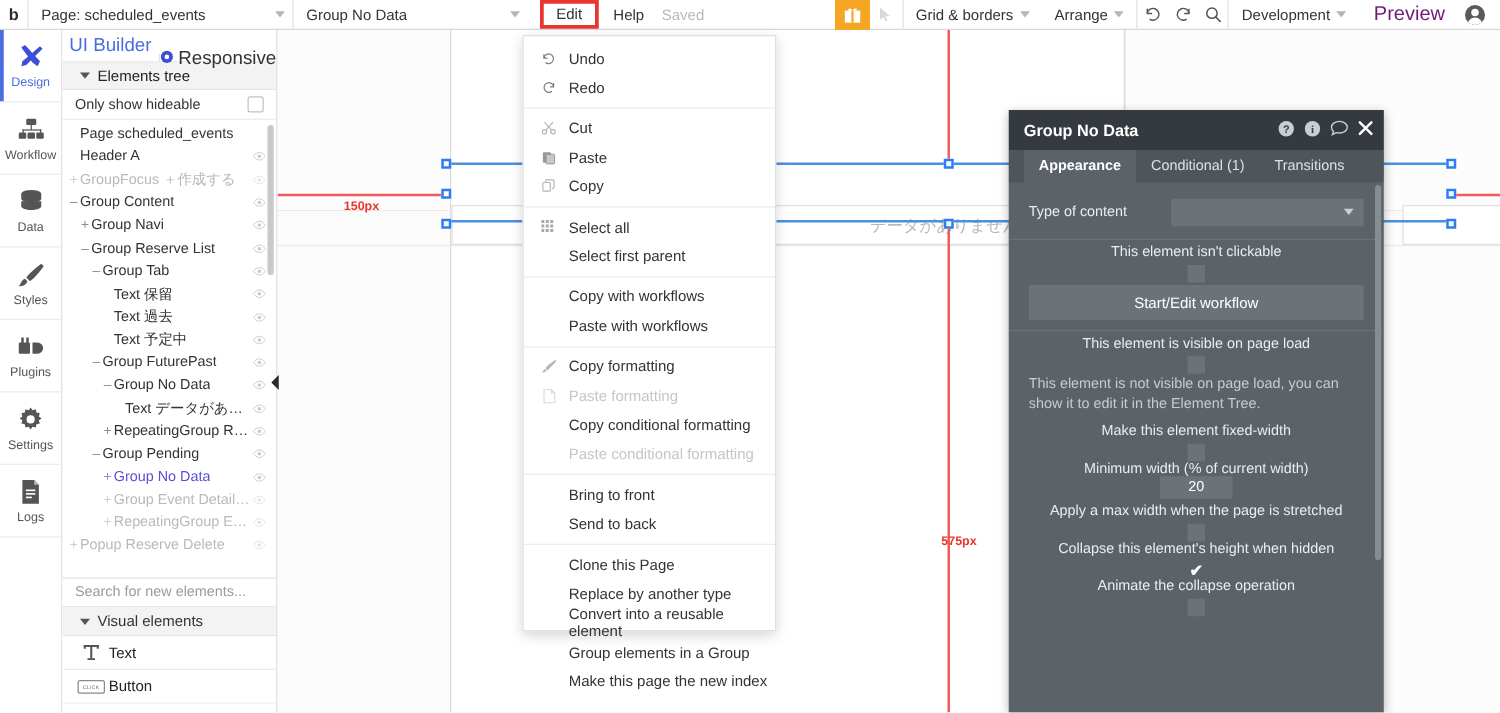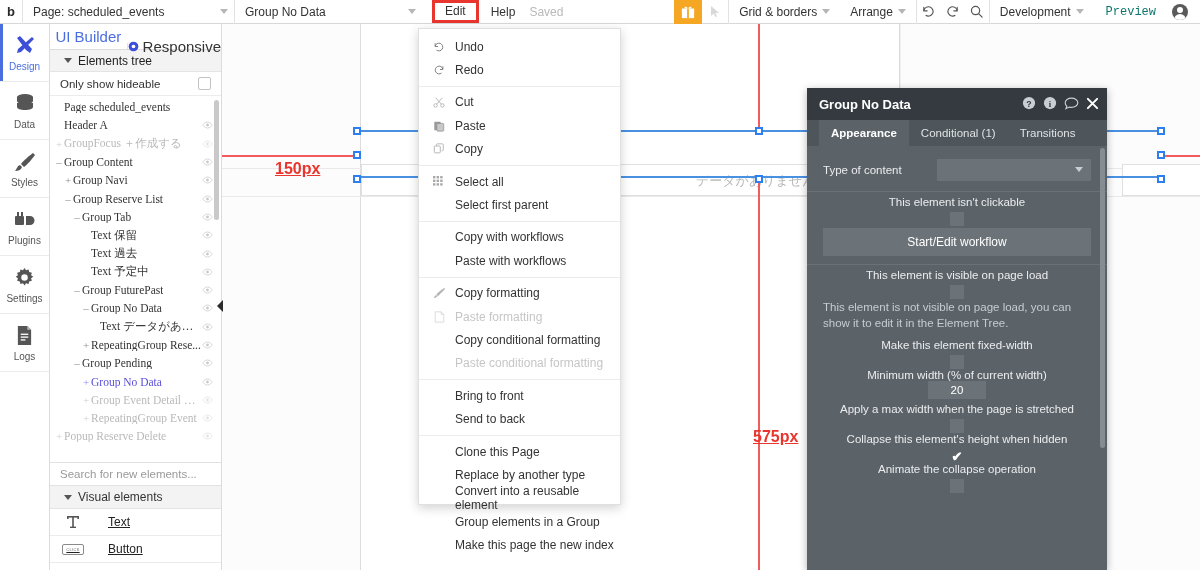--- a/index.html
+++ b/index.html
@@ -47,21 +47,21 @@
     width: 28px; height: 24px; background: #f5a623;
     display: flex; align-items: center; justify-content: center;
   }
   .tb-cursor { width: 26px; height: 24px; display:flex; align-items:center; justify-content:center; }
   .tb-sep { width: 1px; height: 24px; background: #e2e2e2; }
   .tb-item {
     display: flex; align-items: center; gap: 5px;
     padding: 0 10px; height: 24px; font-size: 12px; color: #333; white-space: nowrap;
   }
   .tb-icon { width: 24px; height: 24px; display:flex; align-items:center; justify-content:center; }
-  .tb-preview { padding: 0 12px; color: #0f766e; font-size: 12px; font-family: Liberation Mono, monospace; }
+  .tb-preview { padding: 0 12px; color: #701a75; font-size: 16px; }
   .tb-avatar {
     width: 16px; height: 16px; border-radius: 50%; background: #5a5a5a;
     margin: 0 12px 0 4px; position: relative; overflow: hidden;
   }
   .tb-avatar::before {
     content: ""; position: absolute; left: 5px; top: 3px; width: 6px; height: 6px;
     border-radius: 50%; background: #fff;
   }
   .tb-avatar::after {
     content: ""; position: absolute; left: 2px; top: 10px; width: 12px; height: 9px;
@@ -104,21 +104,21 @@
   .tri-down {
     width:0;height:0;border-left:4px solid transparent;border-right:4px solid transparent;
     border-top:5px solid #555;
   }
   .tp-hideable {
     height: 24px; display: flex; align-items: center; justify-content: space-between;
     padding: 0 10px 0 10px; font-size: 11.5px; color: #333;
     border-bottom: 1px solid #ececec;
   }
   .chk-empty { width: 13px; height: 13px; border: 1px solid #c2c2c2; border-radius: 2px; background:#fff; }
-  .tp-tree { position: relative; padding-top: 2px; font-family: Liberation Serif, serif; }
+  .tp-tree { position: relative; padding-top: 2px; }
   .tnode {
     height: 18.3px; display: flex; align-items: center;
     font-size: 11.5px; color: #333; white-space: nowrap; padding-right: 8px;
   }
   .tnode .tw { width: 10px; text-align: center; font-size: 11px; color:#8c8c8c; flex:0 0 auto;}
   .tnode .tlabel { overflow: hidden; text-overflow: ellipsis; }
   .tnode .eye { margin-left: auto; flex: 0 0 auto; opacity: .55; }
   .tnode.dim { color: #b9b9b9; }
   .tnode.dim .tw { color:#cfcfcf; }
   .tnode.dim .eye { opacity: .3; }
@@ -135,22 +135,22 @@
     font-size: 11.5px; color: #9a9a9a; border-top: 1px solid #e2e2e2; border-bottom:1px solid #e2e2e2;
     background: #fff;
   }
   .tp-visual {
     position: absolute; left: 0; right: 0; top: 462px; height: 23px;
     display: flex; align-items: center; gap: 6px; padding-left: 14px;
     background: #f3f3f3; border-bottom: 1px solid #e4e4e4; font-size: 12px;
   }
   .tp-el {
     position: absolute; left: 0; right: 0; height: 27px;
-    display: flex; align-items: center; gap: 24px; padding-left: 12px;
-    border-bottom: 1px solid #ececec; font-size: 12px; color: #222; background:#fff;text-decoration:underline;
+    display: flex; align-items: center; gap: 3px; padding-left: 12px;
+    border-bottom: 1px solid #ececec; font-size: 12px; color: #222; background:#fff;
   }
   .tp-el .eicon { width: 22px; display: flex; align-items: center; justify-content: center; }
   .btn-glyph {
     border: 1px solid #8a8a8a; border-radius: 2px; font-size: 4px; letter-spacing:.3px;
     padding: 2px 3px; color: #666; line-height: 5px; background:#fff;
   }
 
   
   .collapse-handle {
     position: absolute; left: 216px; top: 298px; width: 8px; height: 16px;
@@ -173,21 +173,21 @@
   }
   .sel-box {
     position: absolute; border-top: 2px solid #4a90e2; border-bottom: 2px solid #4a90e2;
   }
   .sel-h {
     position: absolute; width: 8px; height: 8px; background: #fff;
     border: 2px solid #2d7ff0; z-index: 5;
   }
   .red-line { position: absolute; background: #f05b5b; }
   .red-label {
-    position: absolute; font-size: 16px; font-weight: bold; color: #e8352e; text-decoration: underline;
+    position: absolute; font-size: 10px; font-weight: bold; color: #e8352e;
   }
   .inputbox {
     position: absolute; border: 1px solid #e0e0e0; background: #fff;
   }
   .placeholder-jp {
     position: absolute; font-size: 13px; color: #b6b6b6;
   }
 
   
   .proppanel {
@@ -338,20 +338,37 @@
     <div class="rail-item active">
       <span class="rail-glyph">
         <svg width="22" height="21" viewBox="0 0 22 21">
             <g fill="#3d4fd6">
               <path d="M3 3 L6 1 L18 14 L16 18 L12 15 Z"></path>
               <path d="M18 2 L20 4 L7 17 L3 18 L4 14 Z"></path>
             </g>
           </svg>
       </span>
       <span class="rlabel">Design</span>
+    </div>
+    <div class="rail-item">
+      <span class="rail-glyph">
+        <svg width="22" height="20" viewBox="0 0 22 20">
+            <g fill="#555">
+              <rect x="7" y="1" width="8" height="5" rx="1"></rect>
+              <rect x="1" y="12" width="6" height="5" rx="1"></rect>
+              <rect x="8" y="12" width="6" height="5" rx="1"></rect>
+              <rect x="15" y="12" width="6" height="5" rx="1"></rect>
+              <rect x="10.5" y="6" width="1" height="4"></rect>
+              <rect x="4" y="9.5" width="15" height="1"></rect>
+              <rect x="4" y="9.5" width="1" height="3"></rect>
+              <rect x="18" y="9.5" width="1" height="3"></rect>
+            </g>
+          </svg>
+      </span>
+      <span class="rlabel">Workflow</span>
     </div>
     <div class="rail-item">
       <span class="rail-glyph">
         <svg width="20" height="21" viewBox="0 0 20 21">
             <g fill="#555">
               <ellipse cx="10" cy="4" rx="8" ry="3"></ellipse>
               <path d="M2 4v4c0 1.7 3.6 3 8 3s8-1.3 8-3V4"></path>
               <path d="M2 10v4c0 1.7 3.6 3 8 3s8-1.3 8-3v-4"></path>
             </g>
           </svg>

